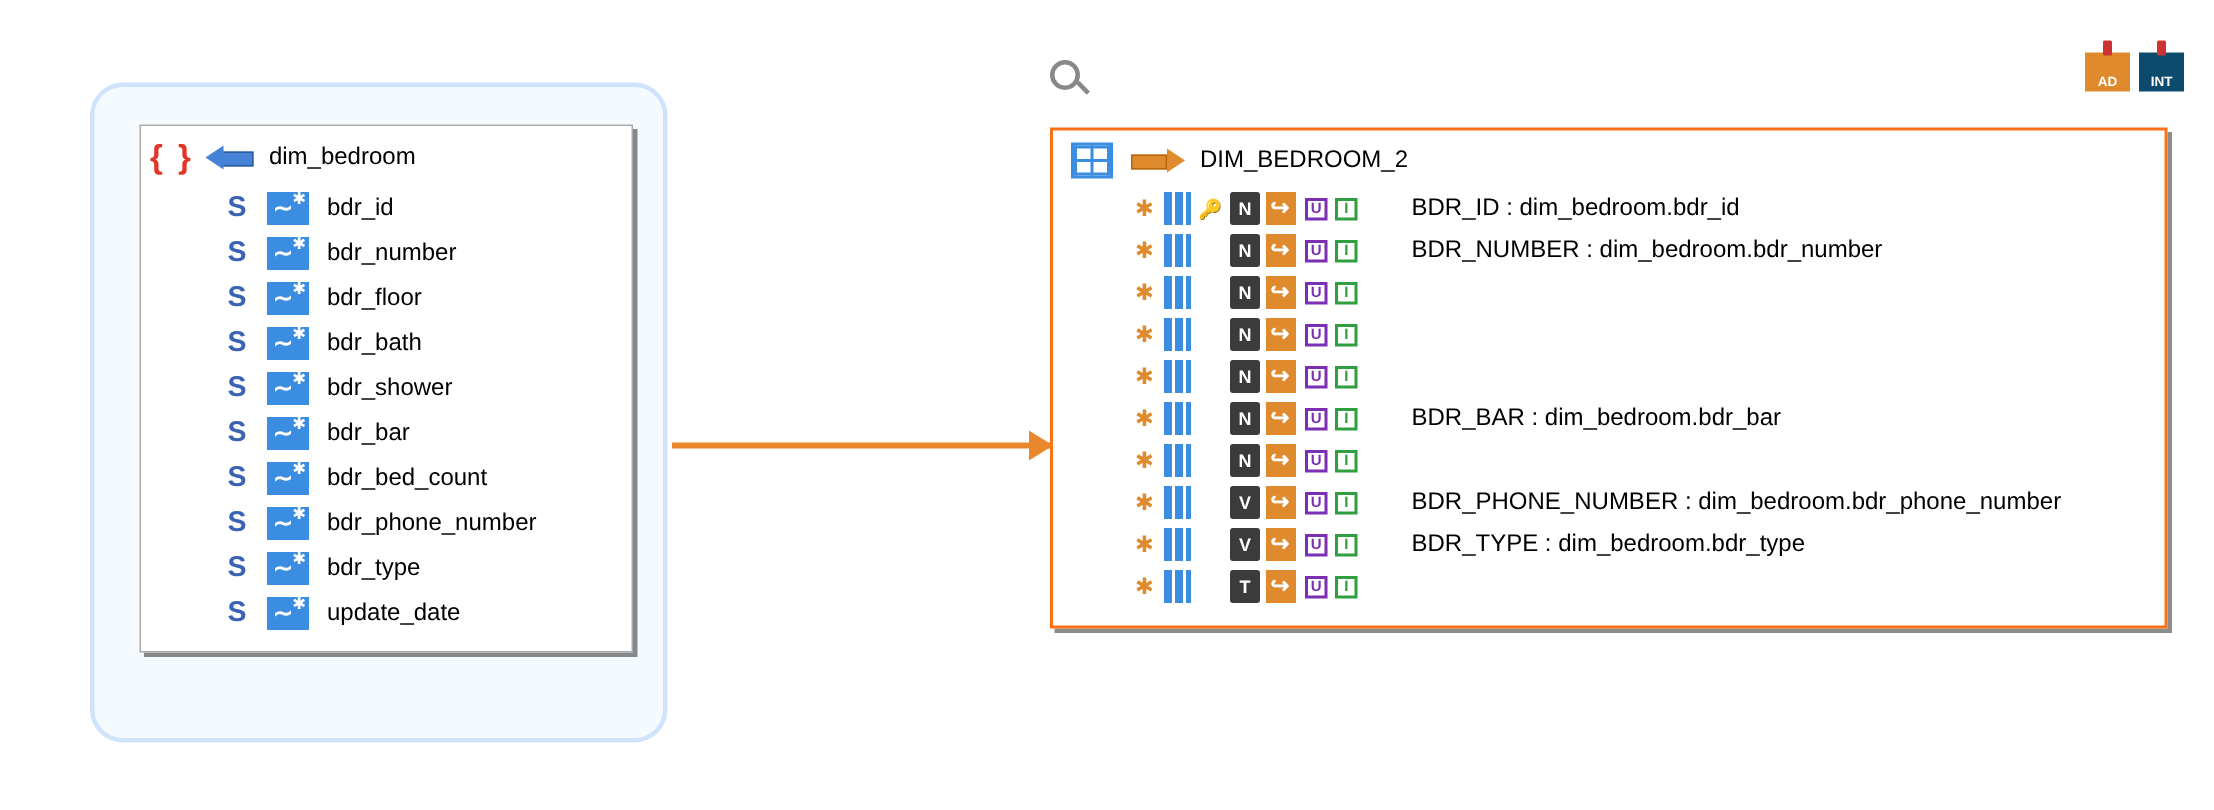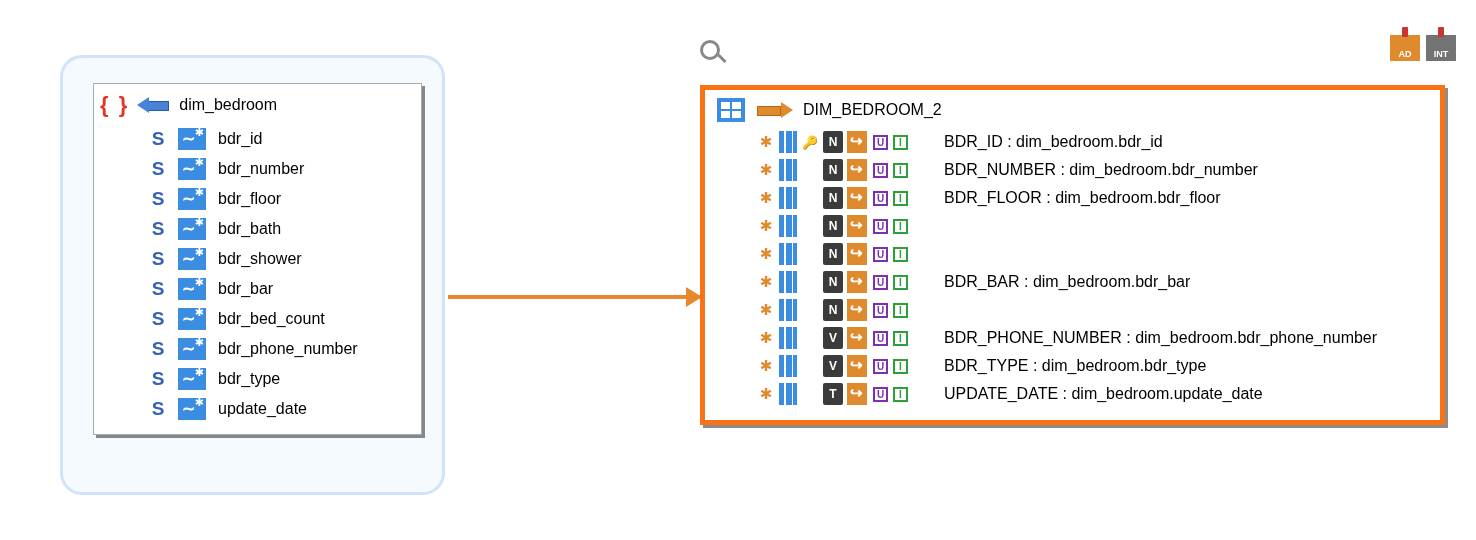--- a/index.html
+++ b/index.html
@@ -95,31 +95,31 @@
     width:20px;height:20px;border:3px solid #888;border-radius:50%;
   }
   .magnifier .hand{
     position:absolute;left:17px;top:17px;width:10px;height:3px;background:#888;transform:rotate(45deg);
   }
   .top-icons{
     position:absolute;right:20px;top:35px;display:flex;gap:6px;
   }
   .top-icons .tico{width:30px;height:26px;position:relative;}
   .tico.ad{background:#e08a2e;}
-  .tico.int{background:#737373;}
+  .tico.int{background:#0c4a6e;}
   .tico::before{
     content:"";position:absolute;top:-8px;left:50%;transform:translateX(-50%);
     width:6px;height:10px;background:#c33;border-radius:1px;
   }
   .tico span{
     position:absolute;bottom:2px;left:2px;right:2px;font-size:9px;font-weight:700;color:#fff;text-align:center;
   }
 
   .target-panel{
-    background:#fff;border:5px solid #f97316;
+    background:#fff;border:2px solid #f97316;
     box-shadow:3px 3px 0 rgba(0,0,0,.45);
     padding:8px 10px 12px 8px;
   }
   .tgt-header{
     display:flex;align-items:center;gap:12px;padding-left:4px;margin-bottom:6px;
   }
   .grid-icon{
     width:28px;height:24px;
     background:
       linear-gradient(#3a8de0,#3a8de0),
@@ -287,21 +287,20 @@
           <span class="tgt-text">BDR_NUMBER : dim_bedroom.bdr_number</span>
         </div>
         <div class="tgt-row">
           <span class="ico star">✱</span>
           <span class="ico col"></span>
           <span class="ico"></span>
           <span class="ico type">N</span>
           <span class="ico exp"></span>
           <span class="ico u">U</span>
           <span class="ico i">I</span>
-          <span class="tgt-text">BDR_FLOOR : dim_bedroom.bdr_floor</span>
         </div>
         <div class="tgt-row">
           <span class="ico star">✱</span>
           <span class="ico col"></span>
           <span class="ico"></span>
           <span class="ico type">N</span>
           <span class="ico exp"></span>
           <span class="ico u">U</span>
           <span class="ico i">I</span>
         </div>
@@ -354,17 +353,16 @@
           <span class="tgt-text">BDR_TYPE : dim_bedroom.bdr_type</span>
         </div>
         <div class="tgt-row">
           <span class="ico star">✱</span>
           <span class="ico col"></span>
           <span class="ico"></span>
           <span class="ico type">T</span>
           <span class="ico exp"></span>
           <span class="ico u">U</span>
           <span class="ico i">I</span>
-          <span class="tgt-text">UPDATE_DATE : dim_bedroom.update_date</span>
         </div>
       </div>
   </div>
 </div>
 
 </body></html>

